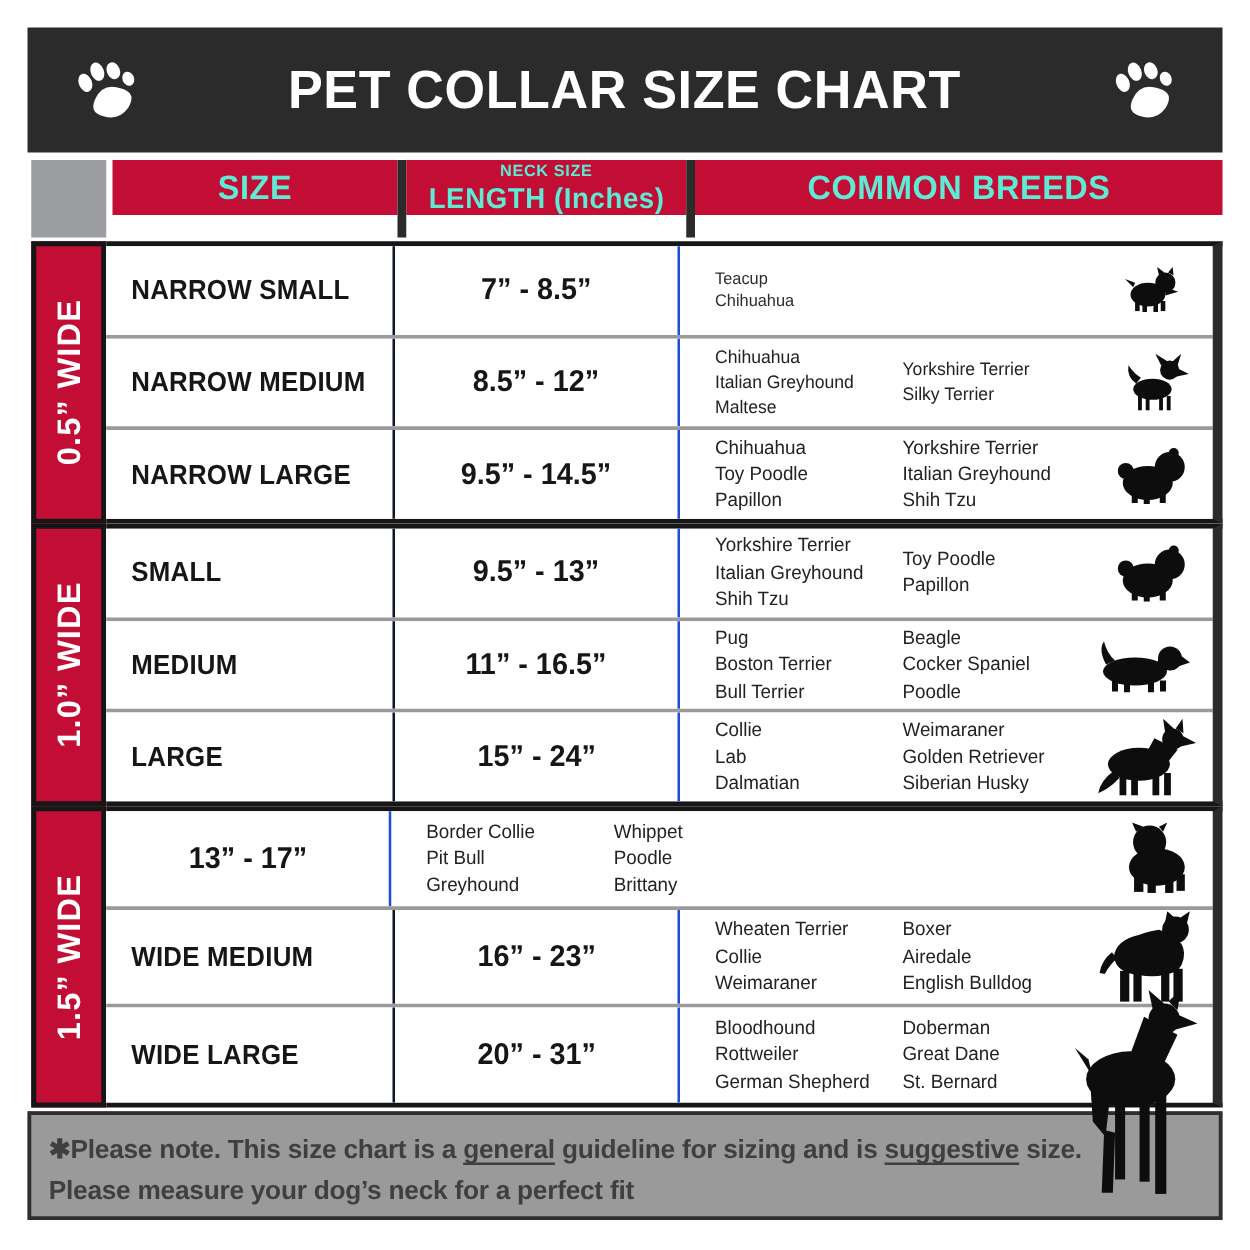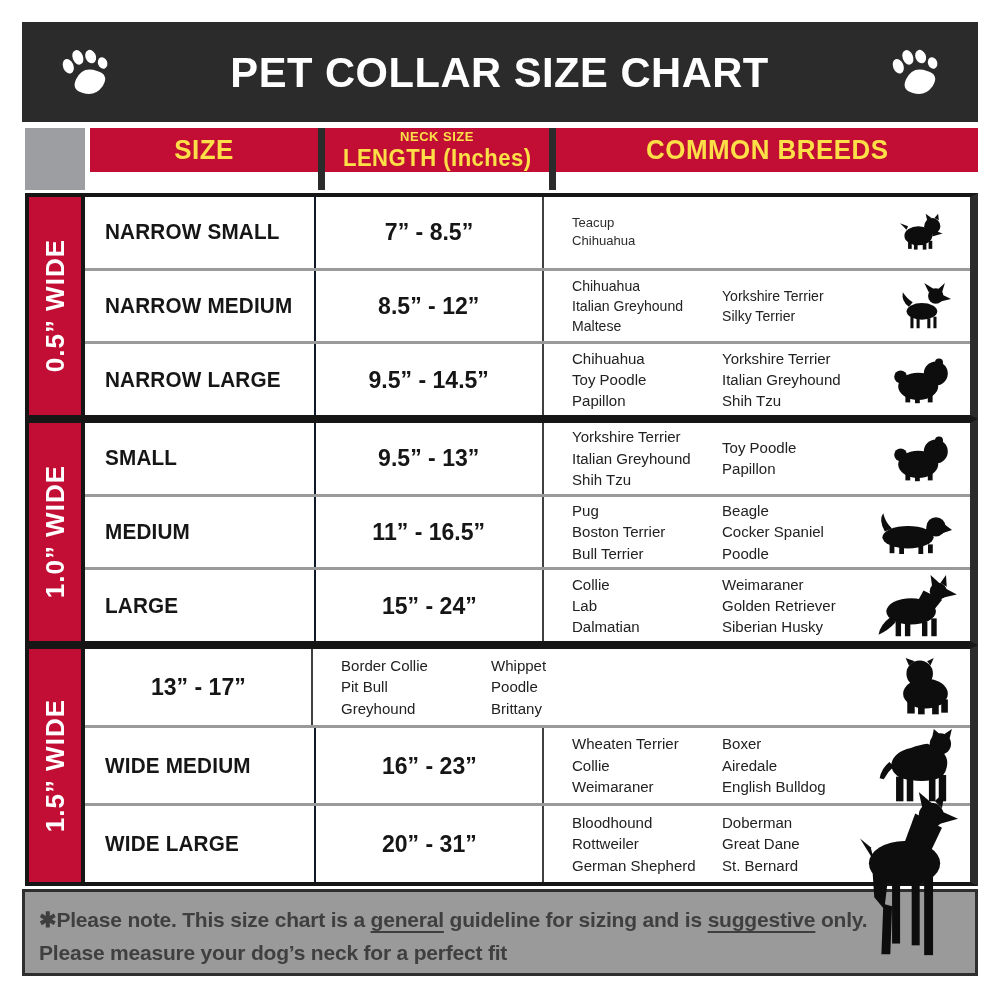--- a/index.html
+++ b/index.html
@@ -6,21 +6,21 @@
   body { background:#ffffff; font-family:"Liberation Sans", sans-serif; }
   .page { position:relative; width:1000px; height:1000px; background:#ffffff; overflow:hidden; }
 
   
   .title-bar { position:absolute; left:22px; top:22px; width:956px; height:100px;
     background:#2b2b2b; display:flex; align-items:center; justify-content:space-between; padding:16px 34px; }
   .title-text { color:#ffffff; font-weight:700; font-size:43px; letter-spacing:0.5px; transform:scaleX(0.97); white-space:nowrap; }
   .paw { width:58px; height:58px; }
 
   
-  .hcell { position:absolute; top:128px; height:44px; background:#c20e34; color:#fde047;
+  .hcell { position:absolute; top:128px; height:44px; background:#c20e34; color:#5eead4;
     display:flex; flex-direction:column; align-items:center; justify-content:center; }
   .corner { position:absolute; top:128px; height:62px; left:25px; width:60px; background:#9c9ea1; }
   .h-size   { left:90px;  width:228px; }
   .h-length { left:325px; width:224px; }
   .h-breeds { left:556px; width:422px;text-align:right; }
   .hgap { position:absolute; top:128px; height:62px; width:7px; background:#2b2b2b; }
   .hgap.g1 { left:318px; } .hgap.g2 { left:549px; }
   .h-main { font-weight:700; font-size:27px; letter-spacing:0.5px; transform:scaleX(0.96); white-space:nowrap; }
   .h-sub  { font-weight:700; font-size:13px; letter-spacing:0.5px; margin-bottom:1px; }
   .h-length .h-main { font-size:23px; }
@@ -32,21 +32,21 @@
   .sec-3 { top:645px; height:241px; }
   .strip { width:60px; background:#c20e34; border:4px solid #161616; display:flex; align-items:center; justify-content:center; }
   .strip-label { writing-mode:vertical-rl; transform:rotate(180deg); color:#ffffff; font-weight:700; font-size:26px; letter-spacing:1px; white-space:nowrap; }
   .rows { flex:1; display:flex; flex-direction:column; background:#ffffff;
     border-top:4px solid #161616; border-bottom:4px solid #161616; border-right:8px solid #2b2b2b; }
   .row { flex:1; display:flex; align-items:stretch; background:#fff; }
   .rsep { height:3px; background:#9a9a9a; }
 
   .cell { display:flex; align-items:center; }
   .c-size   { width:231px; padding-left:20px; border-right:2px solid #0f172a; }
-  .c-length { width:228px; justify-content:center; border-right:2px solid #404040; }
+  .c-length { width:228px; justify-content:center; border-right:2px solid #1d4ed8; }
   .c-breeds { flex:1; position:relative; padding-left:28px; }
 
   .size-label { font-weight:700; font-size:22px; color:#161616; letter-spacing:0.2px;
     transform:scaleX(0.94); transform-origin:left center; white-space:nowrap; }
   .len-label { font-weight:700; font-size:24px; color:#161616; transform:scaleX(0.96); white-space:nowrap; }
 
   .bcol { width:150px; font-size:15.5px; line-height:1.38; color:#222; transform:scaleX(0.97); transform-origin:left center; }
   .bcol span { display:block; white-space:nowrap; }
   .row.fs-xs .bcol { font-size:13.5px; color:#2d2d2d; }
   .row.fs-s  .bcol { font-size:14.5px; }
@@ -426,17 +426,17 @@
               <path d="M14,88 L32,92 L28,126 L36,128 L34,182 L24,182 L26,130 L16,118 Z"></path>
               <rect x="36" y="95" width="9" height="75"></rect>
             </svg>
           </span>
         </div>
       </div>
     </div>
   </div>
 
   <div class="footer">
-    <div class="line"><span>✱Please note. This size chart is a </span><span class="u">general</span><span> guideline for sizing and is </span><span class="u">suggestive</span><span> only.</span></div>
+    <div class="line"><span>✱Please note. This size chart is a </span><span class="u">general</span><span> guideline for sizing and is </span><span class="u">suggestive</span><span> size.</span></div>
     <div class="line">Please measure your dog’s neck for a perfect fit</div>
   </div>
 
 </div>
 
 </body></html>

